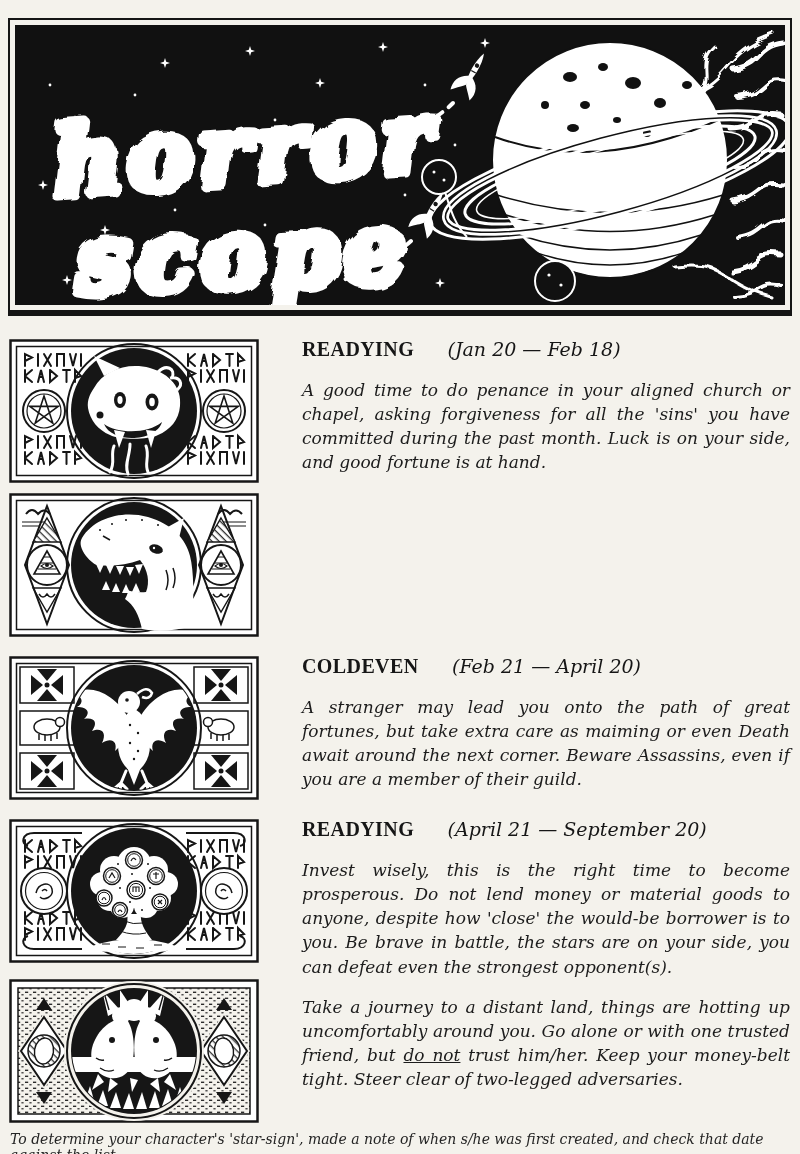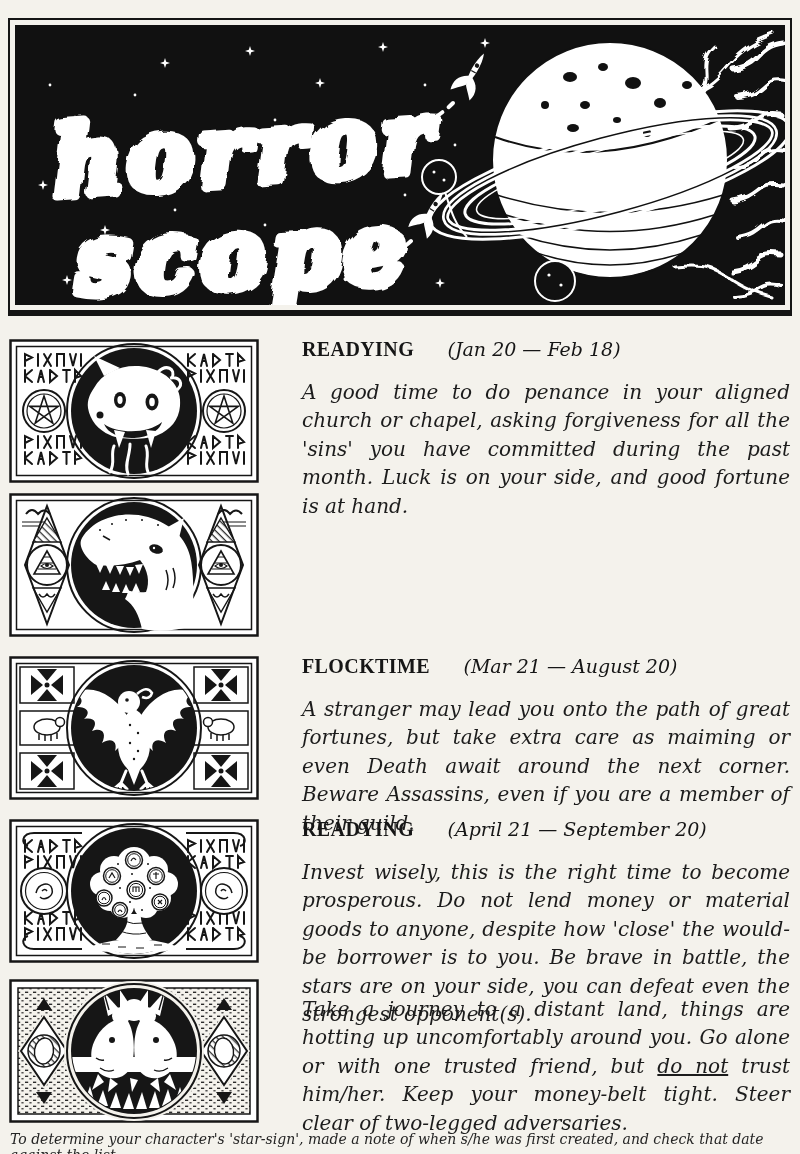--- a/index.html
+++ b/index.html
@@ -11,21 +11,21 @@
   .banner svg{display:block;width:100%;height:100%;}
   
   .row{position:absolute;left:8px;width:784px;display:flex;align-items:flex-start;}
   .r1{top:338px}.r2{top:492px}.r3{top:655px}.r4{top:818px}.r5{top:978px}
   .emblem{margin:0 0 0 0;flex:0 0 252px;}
   .emblem svg{display:block;width:252px;height:146px;}
   .sect-text{margin-left:42px;width:488px;}
   .heading{margin:0;font-family:"Liberation Serif",serif;font-weight:bold;font-size:20px;
            letter-spacing:.4px;color:#161616;}
   .dates{font-family:"DejaVu Serif",serif;font-style:italic;font-weight:normal;font-size:19px;letter-spacing:0;margin-left:28px;}
-  .body{margin:17px 0 0;font-style:italic;font-size:20px;line-height:1.42;text-align:justify;color:#1c1c1c;}
+  .body{margin:17px 0 0;font-style:italic;font-size:17px;line-height:1.42;text-align:justify;color:#1c1c1c;}
   .u{text-decoration:underline;}
   
   .footer{position:absolute;left:10px;top:1131px;width:780px;font-style:italic;font-size:14px;color:#242424;}
 </style>
 </head>
 <body>
 
 <div class="page">
 
   <svg width="0" height="0" style="position:absolute">
@@ -357,21 +357,21 @@
               <circle cx="122" cy="70" r="1.2"></circle>
               <circle cx="130" cy="78" r="1.2"></circle>
               <circle cx="122" cy="88" r="1.2"></circle>
               <circle cx="130" cy="96" r="1.2"></circle>
               <circle cx="126" cy="104" r="1.2"></circle>
             </g>
         </g>
       </svg>
     </figure>
     <div class="sect-text">
-      <h2 class="heading"><span>FLOCKTIME</span> <span class="dates">(Mar 21 — August 20)</span></h2>
+      <h2 class="heading"><span>COLDEVEN</span> <span class="dates">(Feb 21 — April 20)</span></h2>
       <p class="body">A stranger may lead you onto the path of great fortunes, but take extra care as maiming or even Death await around the next corner. Beware Assassins, even if you are a member of their guild.</p>
     </div>
   </div>
 
   <div class="row r4">
     <figure class="emblem">
       <svg viewBox="0 0 252 146">
         <rect x="2.5" y="2.5" width="247" height="141" fill="#fff" stroke="#161616" stroke-width="2.5"></rect>
         <rect x="8.5" y="8.5" width="235" height="129" fill="none" stroke="#161616" stroke-width="1.5"></rect>
         <g stroke="#161616" stroke-width="2" fill="none">

